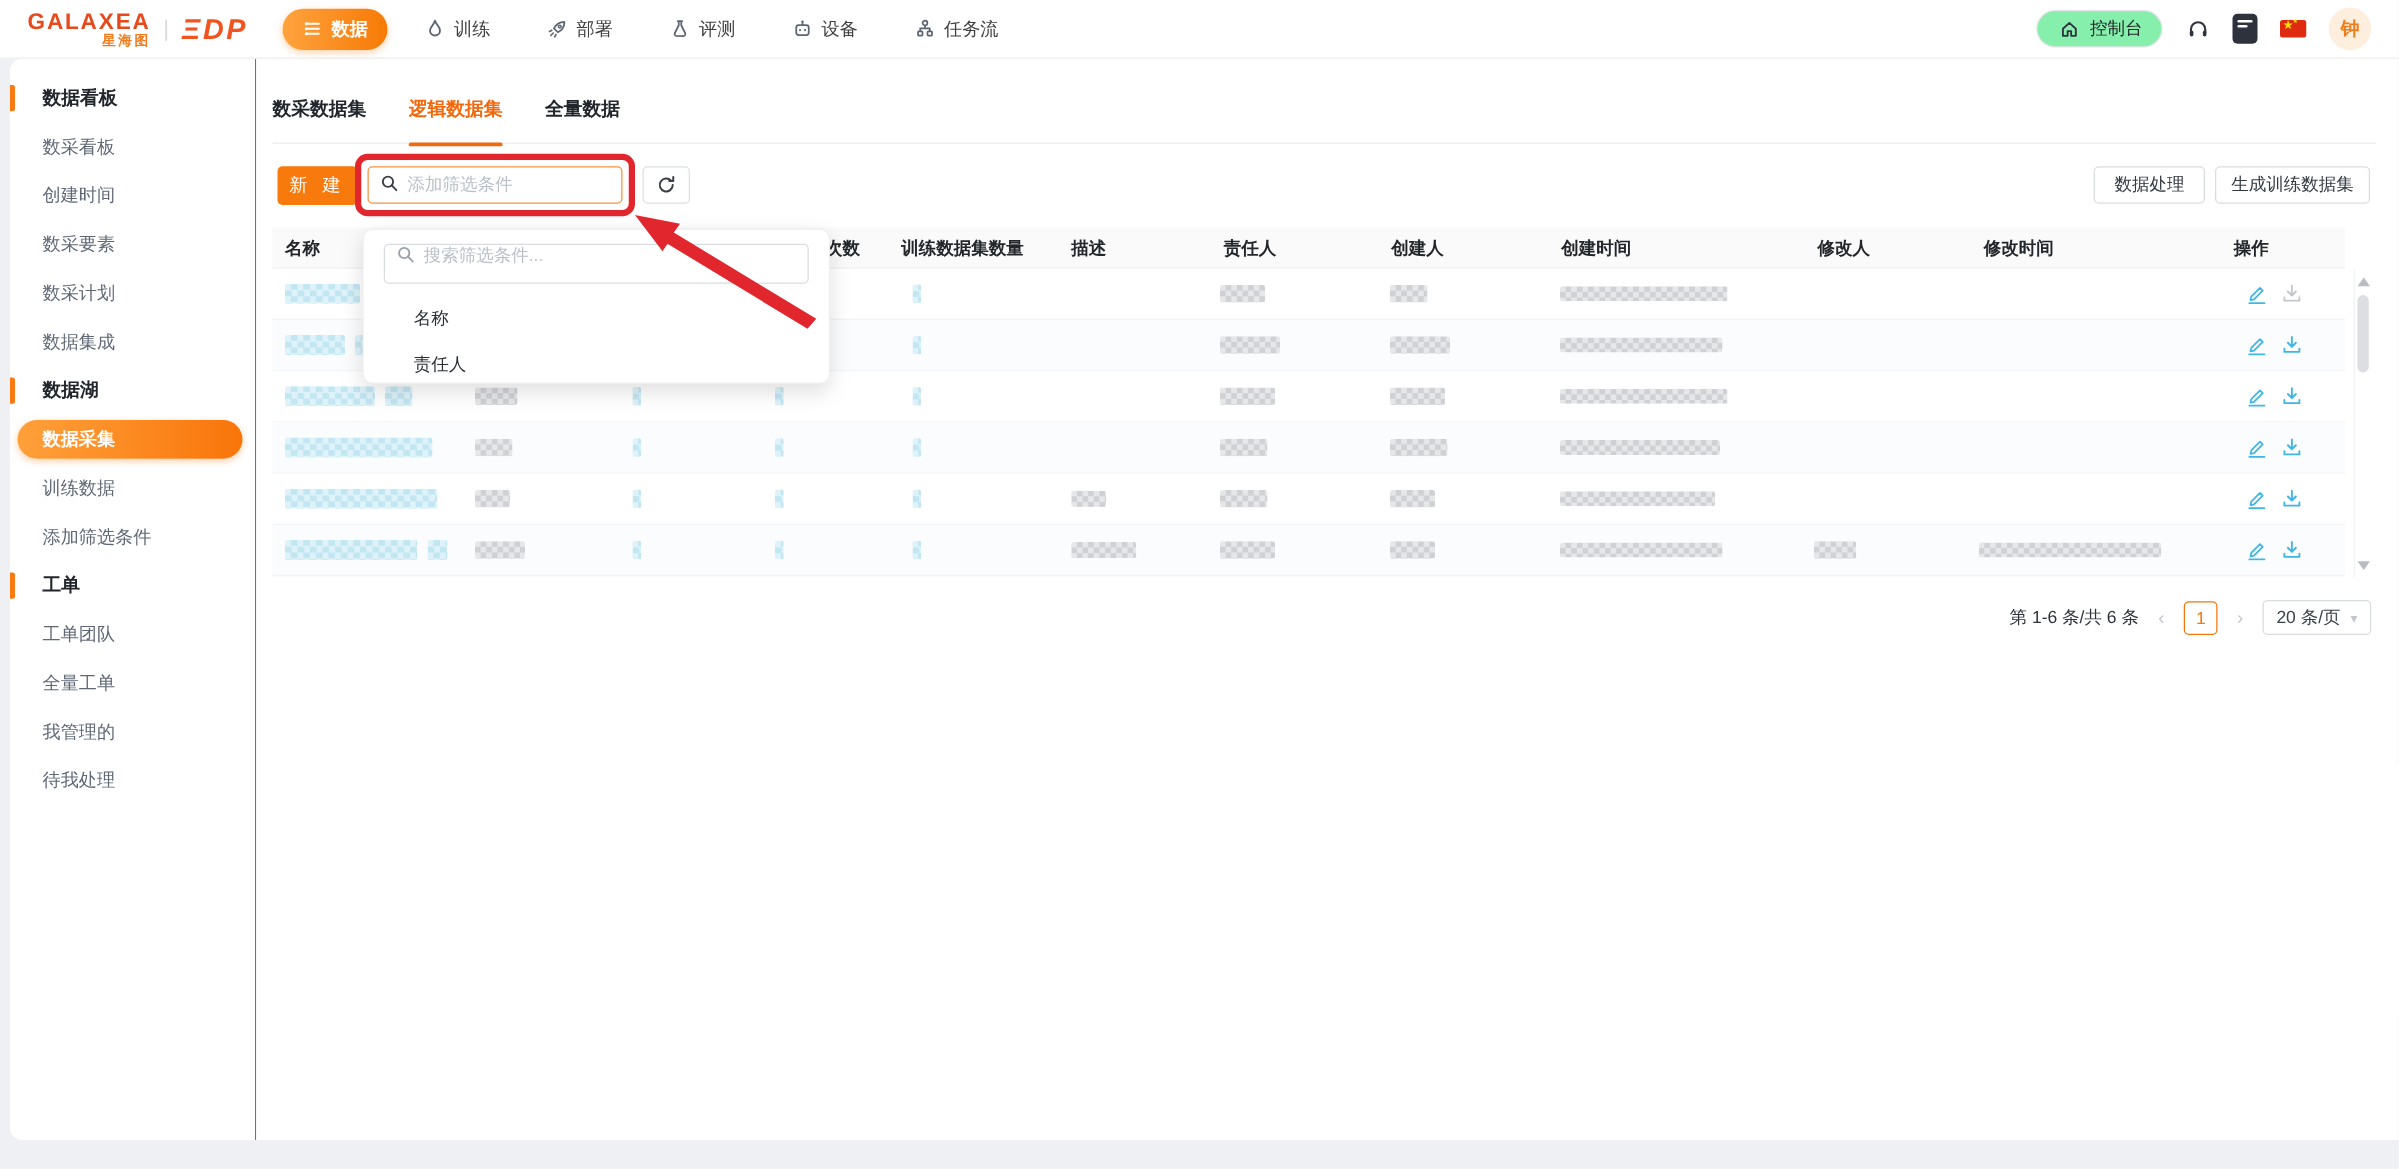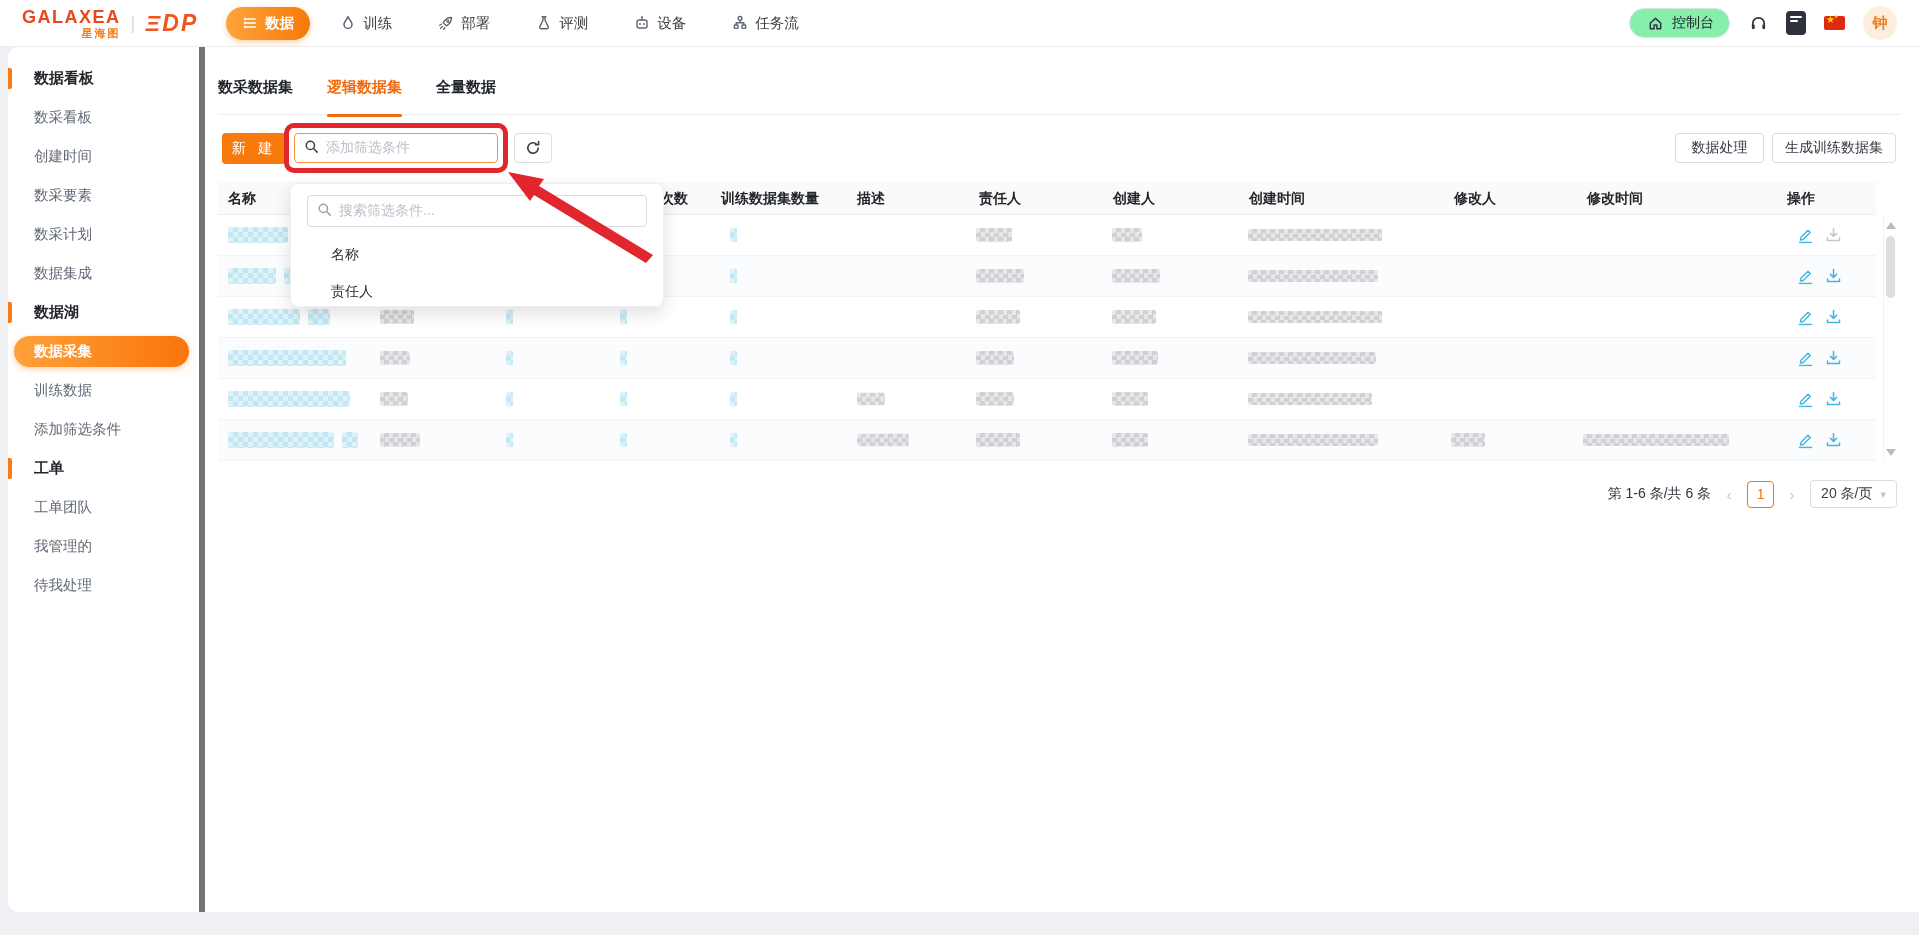--- a/index.html
+++ b/index.html
@@ -35,21 +35,21 @@
   .book-ic:after{ content:""; position:absolute; left:4px; top:9px; width:8px; height:2px; background:#fff; border-radius:1px;}
   .flag{ width:21px; height:14px; background:#de2a10; position:relative; border-radius:2px; cursor:pointer;}
   .flag .s1{ position:absolute; left:2px; top:-2px; color:#ffde00; font-size:10px; }
   .flag .s2{ position:absolute; left:10px; top:-3px; color:#ffde00; font-size:5px; }
   .avatar{ width:34px; height:34px; border-radius:50%; background:#fdeedd; color:#ee7d1c;
     display:flex; align-items:center; justify-content:center; font-size:15px; font-weight:600; cursor:pointer;}
   
   .panel{ position:absolute; left:8px; top:47px; right:0; bottom:23px; background:#fff;
     border-radius:10px 0 0 10px; }
   .sidebar{ position:absolute; left:8px; top:47px; width:197px; bottom:23px; background:#fff;
-    border-right:6px solid #737373; border-radius:10px 0 0 10px; padding-top:12px; z-index:5; }
+    border-right:1px solid #737373; border-radius:10px 0 0 10px; padding-top:12px; z-index:5; }
   .sidebar li{ list-style:none; height:39px; display:flex; align-items:center; padding-left:26px;
     font-size:14.5px; color:#606876; cursor:pointer; position:relative; }
   .sidebar li.section{ font-size:15px; font-weight:700; color:#22262c; cursor:default; }
   .sidebar li.section:before{ content:""; position:absolute; left:0; top:9px; bottom:9px; width:4px;
     background:#f97a12; border-radius:0 2px 2px 0; }
   .sidebar li.active{ height:31px; margin:4px 10px 4px 6px; padding-left:20px; border-radius:16px;
     background:linear-gradient(90deg,#ffa03a,#f9750a); color:#fff; font-weight:600;
     box-shadow:0 2px 6px rgba(249,117,10,.35); }
   
   .tabs{ position:absolute; left:218px; top:78px; display:flex; gap:34px; z-index:2;}
@@ -81,21 +81,21 @@
   .trow{ position:relative; height:41px; border-bottom:1px solid #f2f3f5; background:#fff;}
   .trow:nth-child(even){ background:#fbfcfd; }
   .blk{ position:absolute; top:50%; transform:translateY(-50%); border-radius:2px;}
   .blk-blue{ background:conic-gradient(#c3e6f3 25%, #ddf2f9 0 50%, #c3e6f3 0 75%, #ddf2f9 0) 0 0/10px 10px;}
   .blk-gray{ background:conic-gradient(#cfd1d5 25%, #e6e7e9 0 50%, #cfd1d5 0 75%, #e6e7e9 0) 0 0/9px 9px;}
   .act{ position:absolute; top:50%; transform:translateY(-50%); width:17px; height:17px; cursor:pointer;}
   
   .dropdown{ position:absolute; left:290px; top:183px; width:374px; height:124px; background:#fff;
     border:1px solid #f0f0f2; border-radius:8px; box-shadow:0 6px 18px rgba(0,0,0,.13); z-index:20;}
   .dd-input{ position:absolute; left:16px; right:16px; top:11px; height:32px; border:1px solid #d9dce0;
-    border-radius:4px; display:flex; align-items:center; gap:7px; padding:0 9px; cursor:text;}
+    border-radius:4px; display:flex; align-items:flex-start; gap:7px; padding:0 9px; cursor:text;}
   .dd-input .ph{ color:#b9bfc8; font-size:14px;}
   .dd-opts{ position:absolute; left:0; right:0; top:52px; }
   .dd-opts li{ list-style:none; height:37px; display:flex; align-items:center; padding-left:40px;
     font-size:14px; color:#2b3037; cursor:pointer;}
   
   .arrow-svg{ position:absolute; left:0; top:0; z-index:40; pointer-events:none; }
   
   .pager{ position:absolute; top:480px; right:22px; height:28px; display:flex; align-items:center; gap:12px; z-index:2;}
   .pg-sum{ font-size:14px; color:#2e333b; }
   .pg-ch{ color:#c2c6cc; font-size:15px; cursor:pointer; width:12px; text-align:center;}
@@ -225,20 +225,21 @@
     <li class="item">创建时间</li>
     <li class="item">数采要素</li>
     <li class="item">数采计划</li>
     <li class="item">数据集成</li>
     <li class="section">数据湖</li>
     <li class="item active">数据采集</li>
     <li class="item">训练数据</li>
     <li class="item">添加筛选条件</li>
     <li class="section">工单</li>
     <li class="item">工单团队</li>
+    <li class="item">全量工单</li>
     <li class="item">我管理的</li>
     <li class="item">待我处理</li>
   </ul>
 
 <div class="tabs" id="tabs">
     <div class="tab">数采数据集</div>
     <div class="tab active">逻辑数据集</div>
     <div class="tab">全量数据</div>
   </div>
 <div class="tabs-line"></div>

